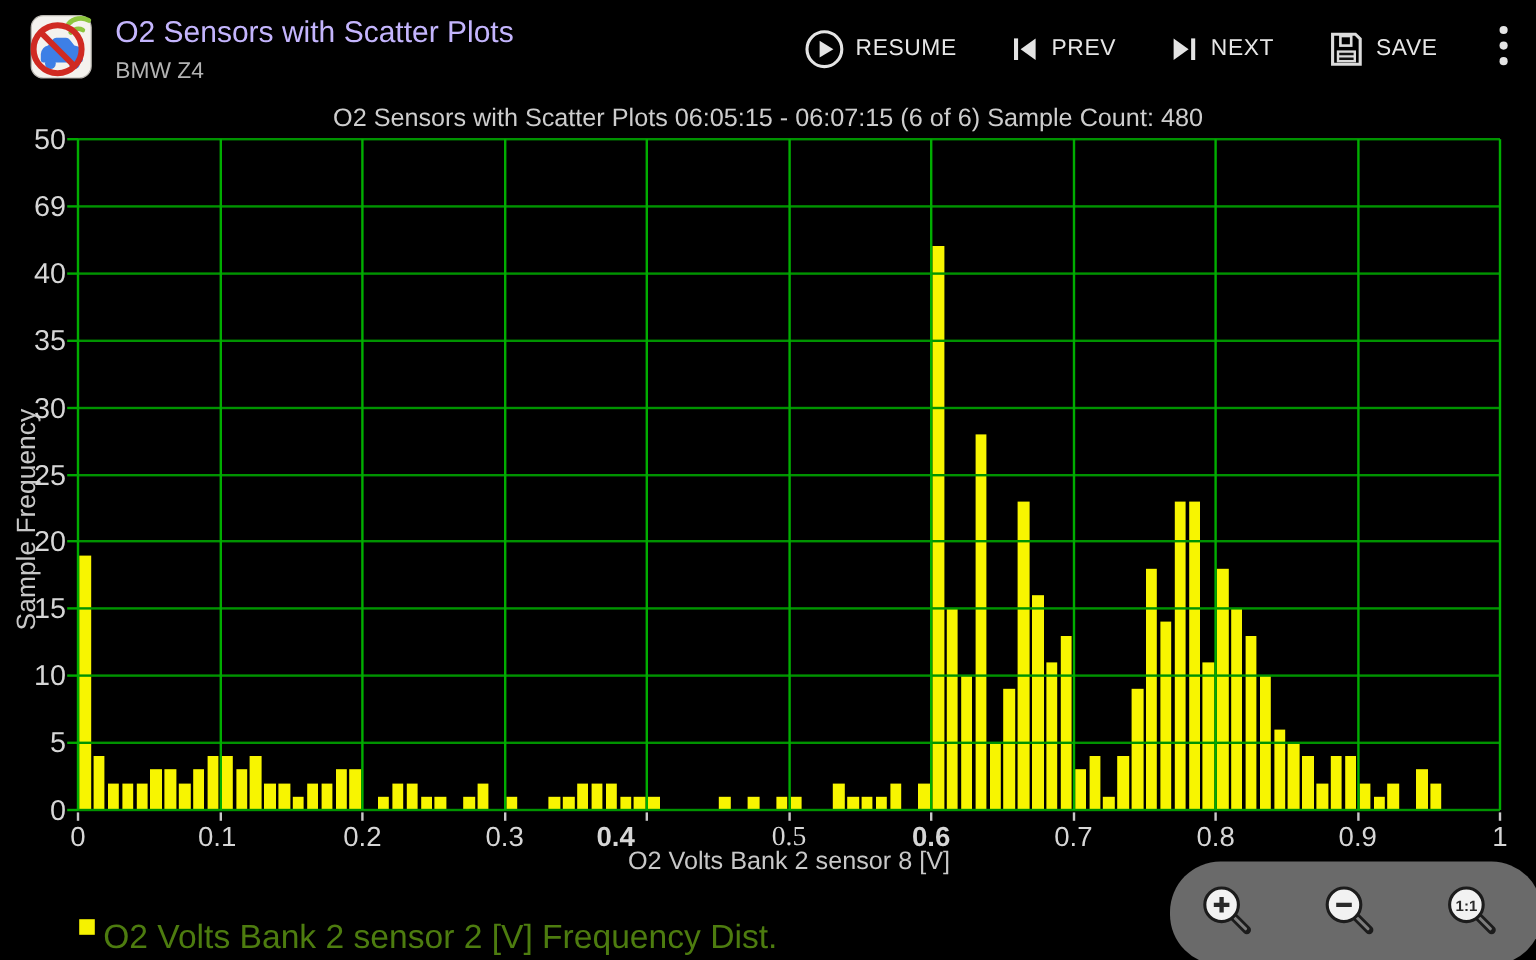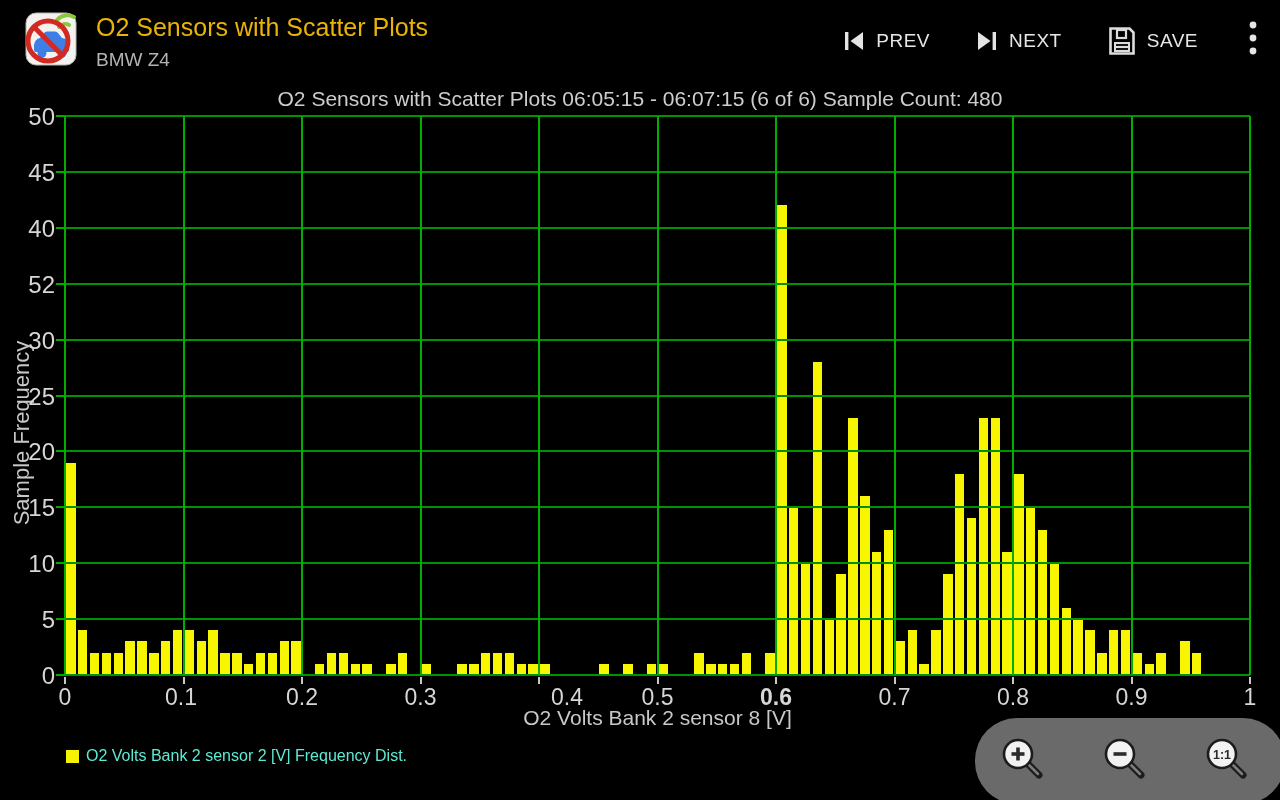--- a/index.html
+++ b/index.html
@@ -7,42 +7,42 @@
     width:1280px;height:800px;
     background:#000;
     position:relative;
     overflow:hidden;
     font-family:"Liberation Sans", sans-serif;
     -webkit-font-smoothing:antialiased;
   }
   
   .topbar{position:absolute;left:0;top:0;width:1280px;height:82px;background:#000;}
   .app-icon{position:absolute;left:25px;top:11px;width:52px;height:56px;cursor:pointer;}
-  .app-title{position:absolute;left:96px;top:13px;font-size:25px;color:#eab308;white-space:nowrap;}
+  .app-title{position:absolute;left:96px;top:13px;font-size:25px;color:#c4b5fd;white-space:nowrap;}
   .app-sub{position:absolute;left:96px;top:49px;font-size:19px;color:#b3b3b3;white-space:nowrap;}
   .actions{position:absolute;right:16px;top:0;height:82px;display:flex;align-items:center;gap:44px;}
   .action-btn{display:flex;align-items:center;gap:9px;color:#e6e6e6;font-size:19px;letter-spacing:.5px;cursor:pointer;white-space:nowrap;}
   .action-btn svg{display:block;}
   .overflow-btn{cursor:pointer;padding:4px 6px;}
   
   .chart-title{position:absolute;left:0;top:87px;width:1280px;text-align:center;font-size:21px;color:#cdcdcd;}
   #plot-area{position:absolute;left:65px;top:116px;width:1185px;height:559px;background:#000;}
   .bar{position:absolute;background:#f8f500;}
   .hgrid{position:absolute;left:0;width:1185px;height:2px;background:#009300;}
   .vgrid{position:absolute;top:0;width:2px;height:559px;background:#00ad00;}
   .y-tick-label{position:absolute;left:0;width:55px;text-align:right;font-size:24px;color:#d6d6d6;}
   .y-tick{position:absolute;left:56px;width:9px;height:2px;background:#00a800;}
   .x-tick-label{position:absolute;width:70px;text-align:center;font-size:23px;color:#d6d6d6;top:684px;}
   .x-tick{position:absolute;width:2px;height:7px;background:#c8c8c8;top:677px;}
   .x-axis-title{position:absolute;left:65px;top:706px;width:1185px;text-align:center;font-size:21px;color:#c8c8c8;}
   .y-axis-title{position:absolute;left:-78px;top:420px;width:200px;text-align:center;font-size:22px;color:#c8c8c8;transform:rotate(-90deg);transform-origin:center;}
   
   .legend{position:absolute;left:66px;top:747px;display:flex;align-items:center;gap:7px;}
   .legend-swatch{width:13px;height:13px;background:#f6f200;display:inline-block;}
-  .legend-label{font-size:16px;color:#5eead4;white-space:nowrap;}
+  .legend-label{font-size:28px;color:#4d7c0f;white-space:nowrap;margin-top:18px;}
   
   .zoom-panel{position:absolute;left:975px;top:718px;width:310px;height:86px;background:#6a6a6a;border-radius:42px;}
   .zoom-btn{position:absolute;top:16px;width:48px;height:48px;cursor:pointer;}
   .zoom-btn svg{display:block;}
 </style>
 </head>
 <body>
 
 <div class="topbar">
 
@@ -63,20 +63,27 @@
     <g fill="none" stroke="#d02a22" stroke-width="5">
       <circle cx="23" cy="30" r="20"></circle>
       <line x1="9" y1="16" x2="37" y2="44"></line>
     </g>
   </svg>
 
   <div class="app-title">O2 Sensors with Scatter Plots</div>
   <div class="app-sub">BMW Z4</div>
 
   <div class="actions">
+    <div class="action-btn">
+      <svg width="34" height="34" viewBox="0 0 34 34">
+        <circle cx="17" cy="17" r="14.5" fill="none" stroke="#e4e4e4" stroke-width="2.6"></circle>
+        <polygon points="13,10 24.5,17 13,24" fill="#e4e4e4"></polygon>
+      </svg>
+      <span>RESUME</span>
+    </div>
     <div class="action-btn">
       <svg width="26" height="26" viewBox="0 0 26 26">
         <rect x="4" y="4" width="3.4" height="18" fill="#e4e4e4"></rect>
         <polygon points="22,4 9.5,13 22,22" fill="#e4e4e4"></polygon>
       </svg>
       <span>PREV</span>
     </div>
     <div class="action-btn">
       <svg width="26" height="26" viewBox="0 0 26 26">
         <polygon points="4,4 16.5,13 4,22" fill="#e4e4e4"></polygon>
@@ -222,39 +229,39 @@
     <div class="y-tick-label" style="top: 550.2px;">10</div>
     <div class="y-tick" style="top: 506.3px;"></div>
     <div class="y-tick-label" style="top: 494.3px;">15</div>
     <div class="y-tick" style="top: 450.4px;"></div>
     <div class="y-tick-label" style="top: 438.4px;">20</div>
     <div class="y-tick" style="top: 394.5px;"></div>
     <div class="y-tick-label" style="top: 382.5px;">25</div>
     <div class="y-tick" style="top: 338.6px;"></div>
     <div class="y-tick-label" style="top: 326.6px;">30</div>
     <div class="y-tick" style="top: 282.7px;"></div>
-    <div class="y-tick-label" style="top: 270.7px;">52</div>
+    <div class="y-tick-label" style="top: 270.7px;">35</div>
     <div class="y-tick" style="top: 226.8px;"></div>
     <div class="y-tick-label" style="top: 214.8px;">40</div>
     <div class="y-tick" style="top: 170.9px;"></div>
-    <div class="y-tick-label" style="top: 158.9px;">45</div>
+    <div class="y-tick-label" style="top: 158.9px;">69</div>
     <div class="y-tick" style="top: 115px;"></div>
     <div class="y-tick-label" style="top: 103px;">50</div>
     <div class="x-tick" style="left: 64px;"></div>
     <div class="x-tick-label" style="left: 30px;">0</div>
     <div class="x-tick" style="left: 182.5px;"></div>
     <div class="x-tick-label" style="left: 146px;">0.1</div>
     <div class="x-tick" style="left: 301px;"></div>
     <div class="x-tick-label" style="left: 267px;">0.2</div>
     <div class="x-tick" style="left: 419.5px;"></div>
     <div class="x-tick-label" style="left: 385.5px;">0.3</div>
     <div class="x-tick" style="left: 538px;"></div>
-    <div class="x-tick-label" style="left: 532px;">0.4</div>
+    <div class="x-tick-label" style="left: 478px; font-weight: bold;">0.4</div>
     <div class="x-tick" style="left: 656.5px;"></div>
-    <div class="x-tick-label" style="left: 622.5px;">0.5</div>
+    <div class="x-tick-label" style="left: 622.5px; font-family: Liberation Serif, serif;">0.5</div>
     <div class="x-tick" style="left: 775px;"></div>
     <div class="x-tick-label" style="left: 741px; font-weight: bold;">0.6</div>
     <div class="x-tick" style="left: 893.5px;"></div>
     <div class="x-tick-label" style="left: 859.5px;">0.7</div>
     <div class="x-tick" style="left: 1012px;"></div>
     <div class="x-tick-label" style="left: 978px;">0.8</div>
     <div class="x-tick" style="left: 1130.5px;"></div>
     <div class="x-tick-label" style="left: 1096.5px;">0.9</div>
     <div class="x-tick" style="left: 1249px;"></div>
     <div class="x-tick-label" style="left: 1215px;">1</div>

